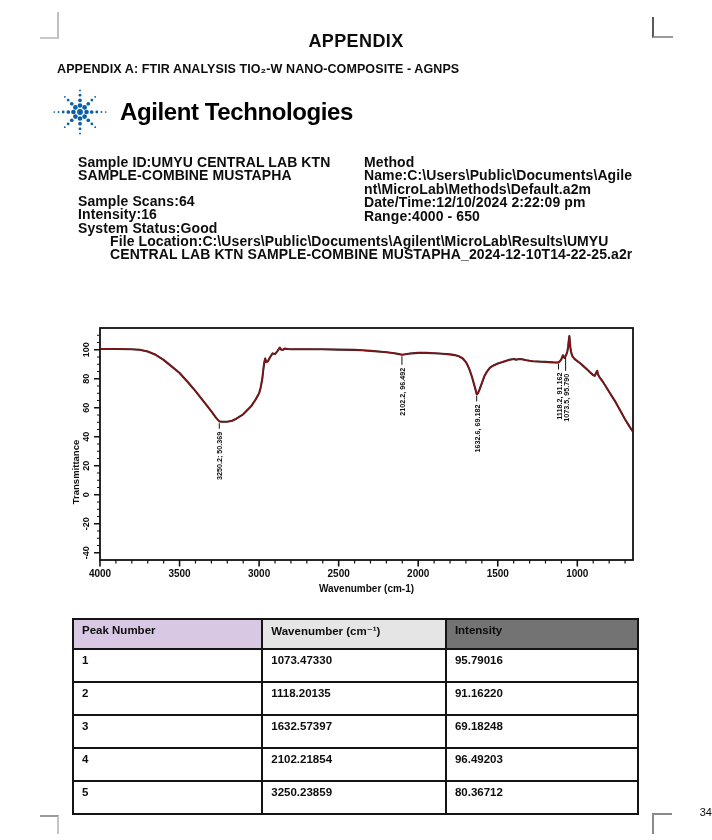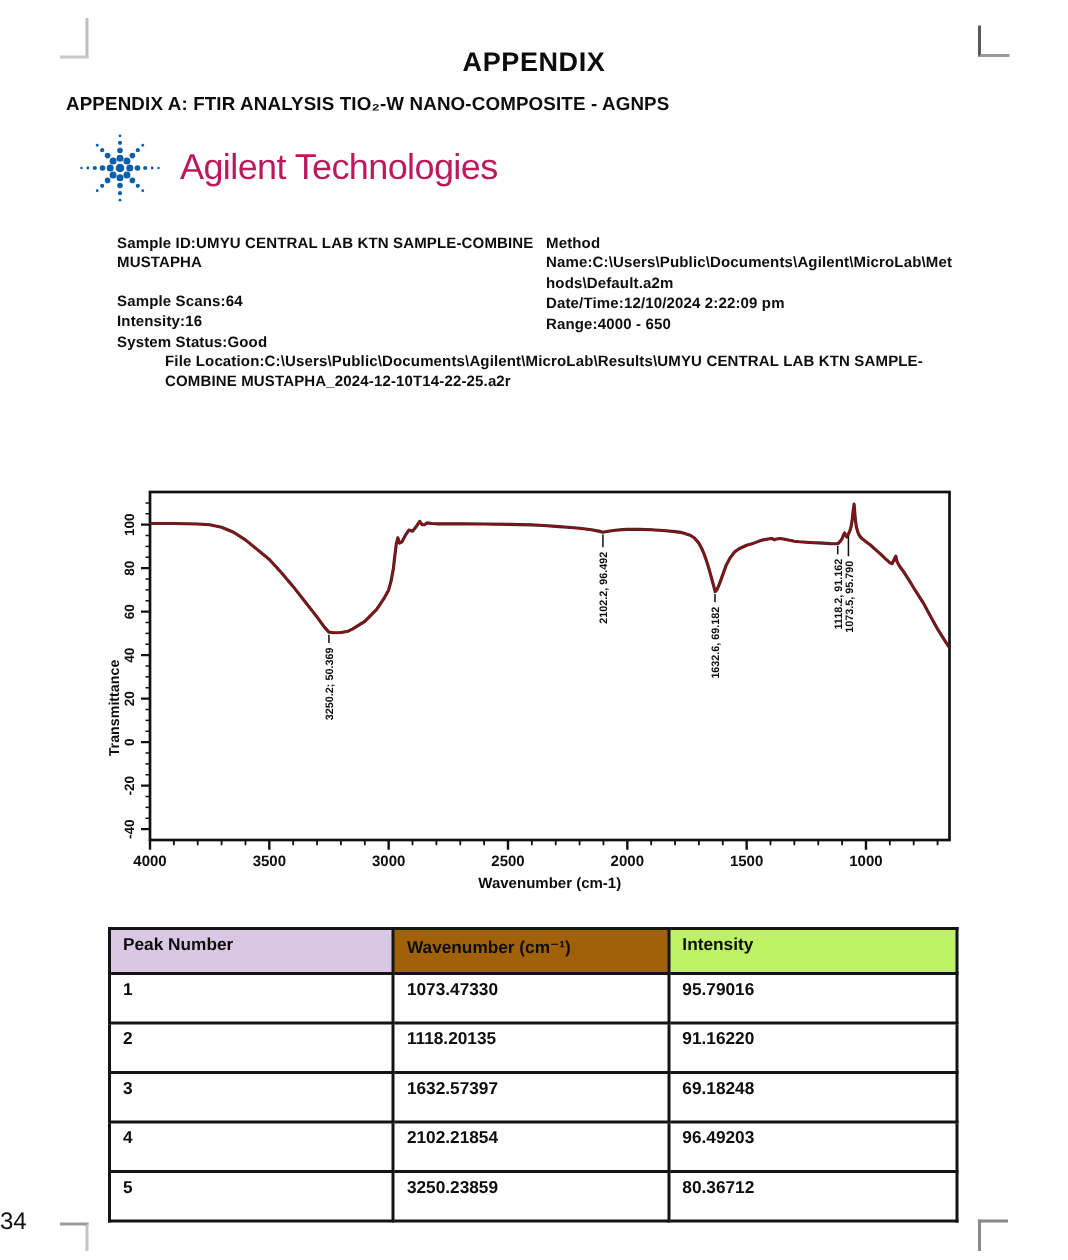--- a/index.html
+++ b/index.html
@@ -9,26 +9,26 @@
     color:#0d0d0d;position:relative;overflow:hidden;
   }
   .corner{position:absolute;}
   .corner-tl{left:40px;top:12px;width:17px;height:25px;border-right:2px solid #bfbfbf;border-bottom:2px solid #c8c8c8;}
   .corner-tr{left:652px;top:17px;width:19px;height:19px;border-left:2px solid #5a5a5a;border-bottom:2px solid #9a9a9a;}
   .corner-bl{left:40px;top:815px;width:17px;height:17px;border-top:2px solid #9a9a9a;border-right:2px solid #c4c4c4;}
   .corner-br{left:652px;top:813px;width:18px;height:19px;border-top:2px solid #8a8a8a;border-left:2px solid #8a8a8a;}
 
   #appendix-heading{position:absolute;top:31px;left:0;width:100%;text-align:center;
     font-size:18px;font-weight:700;letter-spacing:.4px;}
-  #page-title{position:absolute;top:62px;left:44px;font-size:12.5px;font-weight:700;letter-spacing:.1px;}
+  #page-title{position:absolute;top:62px;left:57px;font-size:12.5px;font-weight:700;letter-spacing:.1px;}
 
   .logo-row{position:absolute;top:84px;left:52px;display:flex;align-items:center;gap:12px;}
-  .brand-name{font-size:24px;font-weight:400;letter-spacing:-.4px;color:#be185d;}
-
-  .info{position:absolute;left:78px;top:156px;width:558px;font-size:10px;font-weight:600;
+  .brand-name{font-size:24px;font-weight:700;letter-spacing:-.4px;color:#000000;}
+
+  .info{position:absolute;left:78px;top:156px;width:558px;font-size:14px;font-weight:600;
     line-height:13.4px;letter-spacing:.1px;}
   .info-cols{display:flex;}
   .info-col-left{width:282px;padding-right:4px;}
   .info-col-right{width:272px;}
   .info-line{overflow-wrap:anywhere;}
   .info-col-left .info-line:nth-child(2){margin-top:12px;}
   .file-location{margin-top:0;overflow-wrap:anywhere;margin-left:32px;}
 
   .chart-wrap{position:absolute;left:72px;top:320px;width:573px;height:286px;}
   .chart-wrap svg{display:block;}
@@ -36,21 +36,21 @@
 
   .peak-table{position:absolute;left:72px;top:618px;width:567px;border-collapse:collapse;
     font-size:11.5px;table-layout:fixed;}
   .peak-table th,.peak-table td{border:2px solid #141414;text-align:left;vertical-align:top;}
   .peak-table th{font-weight:700;padding:4px 8px 10px 8px;}
   .peak-table td{font-weight:600;padding:4px 8px 15px 8px;background:#ffffff;}
   .peak-table col.c1{width:33.5%;}
   .peak-table col.c2{width:32.5%;}
   .peak-table col.c3{width:34%;}
 
-  #page-number{position:absolute;top:806px;left:0;width:100%;text-align:left;font-size:16px;font-weight:400;}
+  #page-number{position:absolute;top:806px;left:0;width:100%;text-align:right;font-size:11px;font-weight:400;}
 </style>
 </head>
 <body>
 
 <div class="corner corner-tl"></div>
 <div class="corner corner-tr"></div>
 <div class="corner corner-bl"></div>
 <div class="corner corner-br"></div>
 
 <div id="appendix-heading">APPENDIX</div>
@@ -216,22 +216,22 @@
 
 <table class="peak-table">
   <colgroup>
       <col class="c1">
       <col class="c2">
       <col class="c3">
     </colgroup>
   <thead>
     <tr>
       <th style="background: rgb(217, 200, 228);">Peak Number</th>
-      <th style="background: #a16207;">Wavenumber (cm⁻¹)</th>
-      <th style="background: #bef264;">Intensity</th>
+      <th style="background: #e5e5e5;">Wavenumber (cm⁻¹)</th>
+      <th style="background: #737373;">Intensity</th>
     </tr>
   </thead>
   <tbody id="peak-table-body">
       <tr>
         <td>1</td>
         <td>1073.47330</td>
         <td>95.79016</td>
       </tr>
       <tr>
         <td>2</td>

